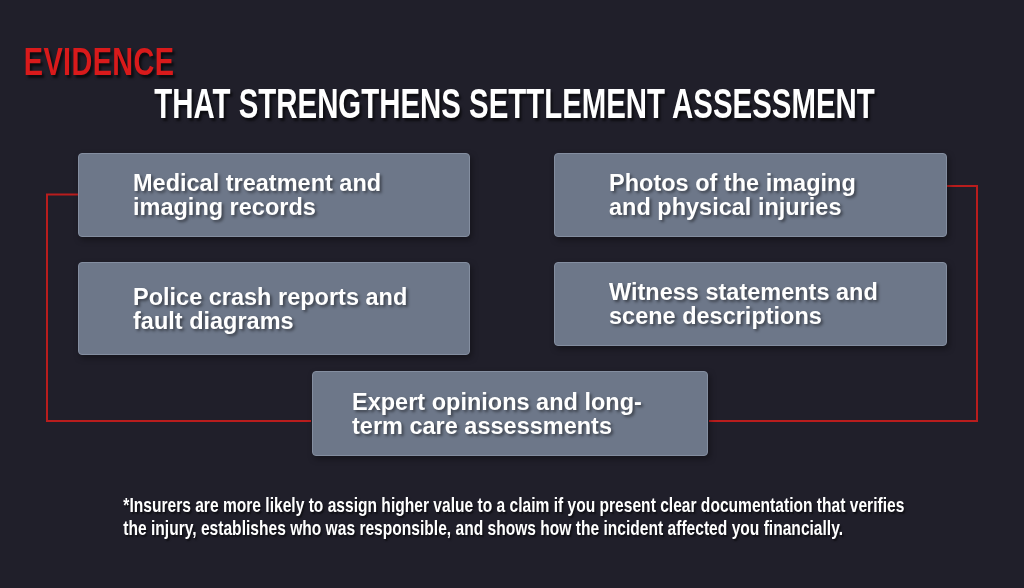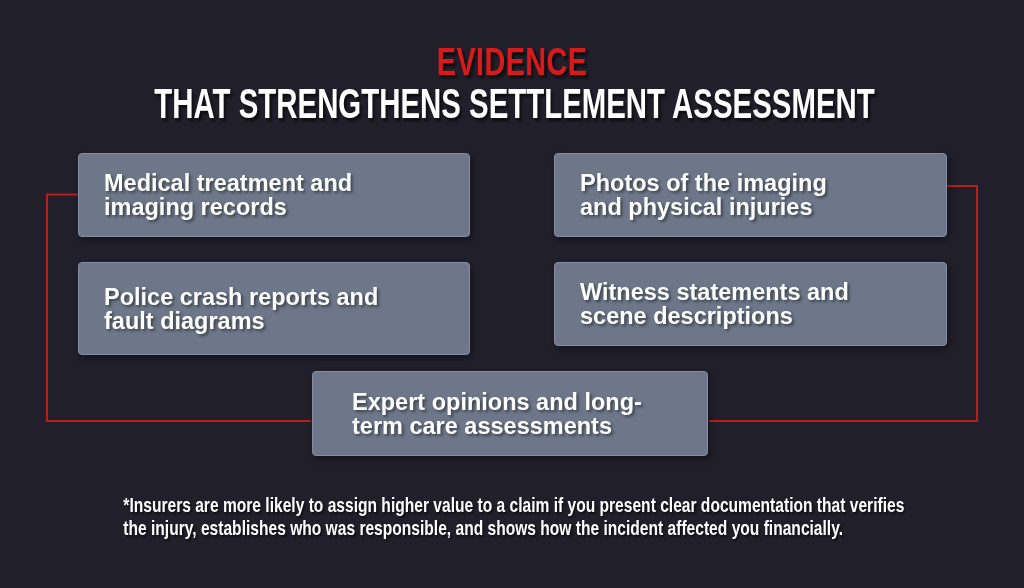--- a/index.html
+++ b/index.html
@@ -15,21 +15,20 @@
     overflow: hidden;
     font-family: "Liberation Sans", sans-serif;
     color: #ffffff;
   }
 
   
   .title-row {
     position: absolute;
     left: 0; top: 42px;
     width: 100%;
-    text-align: center;
     line-height: 40px;
   }
   .title-row .txt {
     display: inline-block;
     transform: scaleX(0.76);
     transform-origin: 50% 50%;
     font-size: 38px;
     font-weight: bold;
     letter-spacing: 0.5px;
     color: #d91a1b;
@@ -58,21 +57,21 @@
   .evbox {
     position: absolute;
     box-sizing: border-box;
     background: #6d7789;
     border: 1px solid #848ea0;
     border-radius: 4px;
     box-shadow: 2px 3px 6px rgba(0,0,0,0.35);
     display: flex;
     flex-direction: column;
     justify-content: center;
-    padding-left: 25px;
+    padding-left: 54px;
     padding-right: 10px;
     font-size: 23.5px;
     font-weight: bold;
     line-height: 24px;
     color: #ffffff;
     text-shadow: 2px 2px 3px rgba(0,0,0,0.45);
   }
   .evbox span { display: block; white-space: nowrap; }
 
   .box-1 { left: 78px;  top: 153px; width: 392px; height: 84px; }

